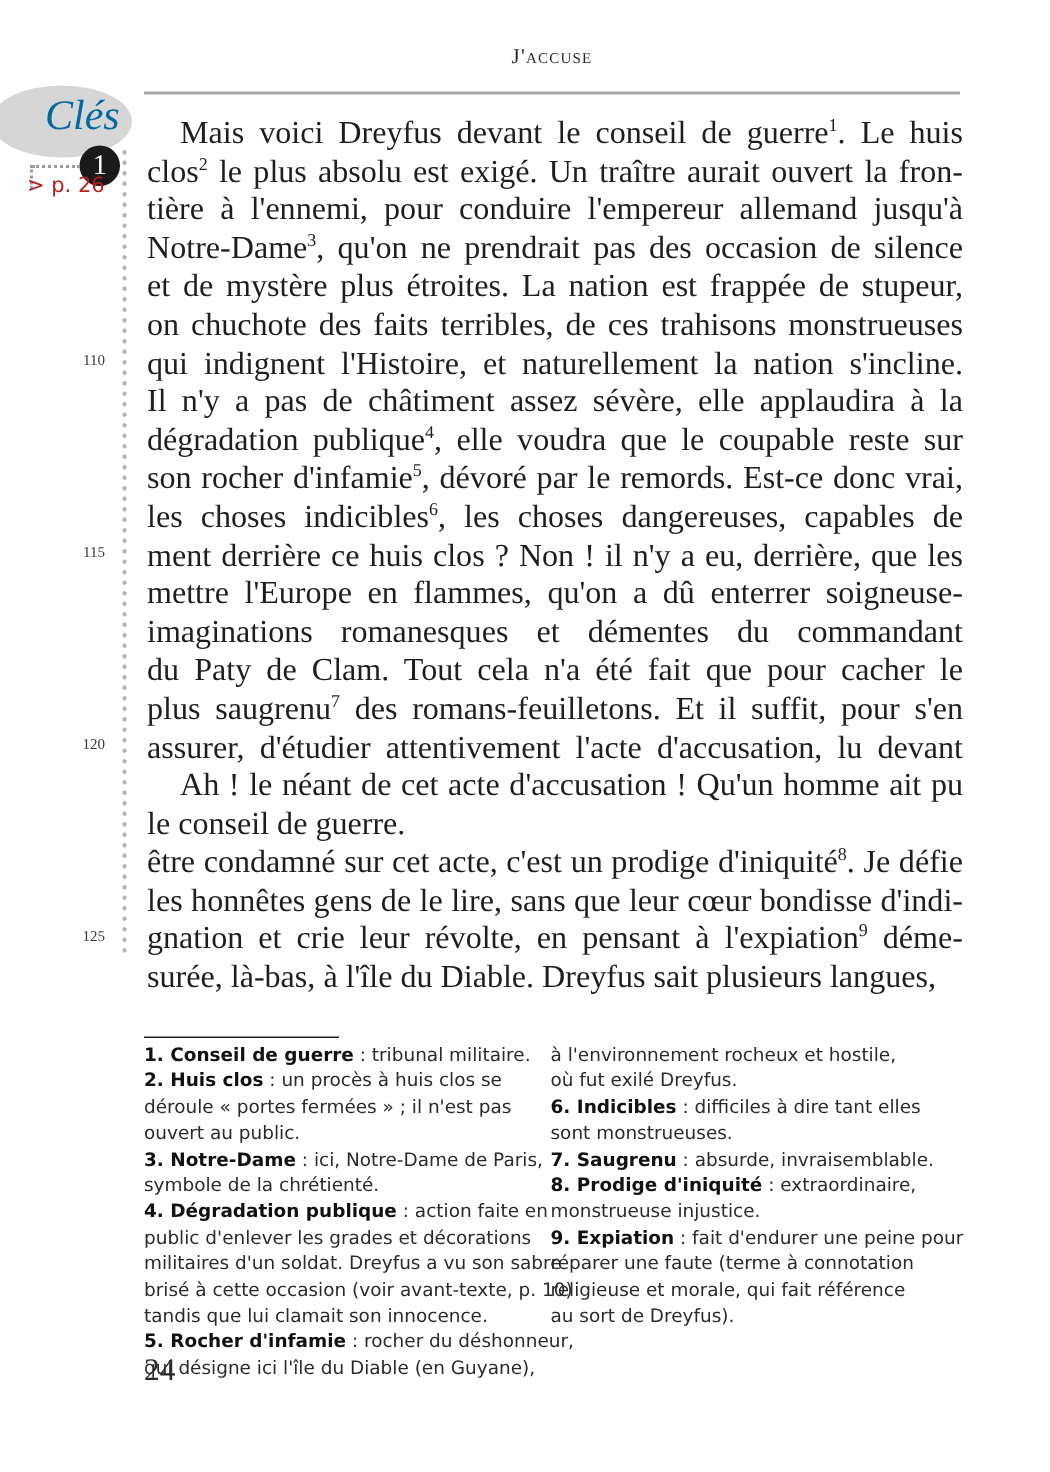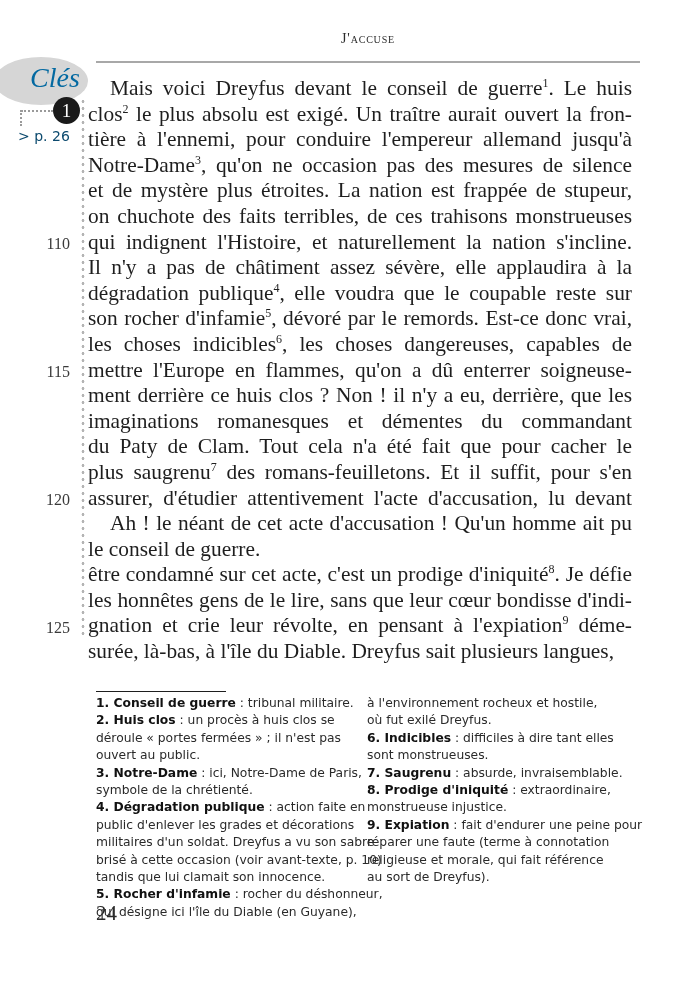--- a/index.html
+++ b/index.html
@@ -21,34 +21,34 @@
     }
     .cles-dots-h {
       position: absolute; left: 21px; top: 110px; width: 32px; height: 0;
       border-top: 2px dotted #9a9a9a;
     }
     .cles-dots-v {
       position: absolute; left: 20px; top: 110px; width: 0; height: 16px;
       border-left: 2px dotted #9a9a9a;
     }
     .cles-ref {
-      position: absolute; left: 18px; top: 128px; font-size: 14px; color: #0c4a6e;
+      position: absolute; left: 18px; top: 116px; font-size: 14px; color: #b91c1c;
     }
 
     .margin-dots {
       position: absolute; left: 81px; top: 98px; width: 4px; height: 540px;
       background-image: radial-gradient(circle, #b4b4b4 1.3px, transparent 1.6px);
       background-size: 4px 7px; background-repeat: repeat-y;
     }
     .line-num {
-      position: absolute; left: 46px; width: 24px; text-align: right; font-size: 16px; color: #3a3a3a;
+      position: absolute; left: 46px; width: 24px; text-align: right; font-size: 10px; color: #3a3a3a;
     }
 
     .body-text {
-      position: absolute; left: 88px; top: 76px; width: 544px;
+      position: absolute; left: 98px; top: 76px; width: 544px;
       font-size: 21.4px; line-height: 25.6px; text-align: justify; color: #1e1e1e;
     }
     .body-text .line { display: block; height: 25.6px; white-space: nowrap; text-align-last: justify; text-align: justify; }
     .body-text .line.last { text-align-last: left; }
     .body-text .indent { padding-left: 22px; }
     sup { font-size: 12px; vertical-align: 8px; line-height: 0; }
 
     .fn-rule { position: absolute; left: 96px; top: 691px; width: 130px; height: 1px; background: #1e1e1e; }
     .footnotes { position: absolute; top: 695px; font-size: 12.3px; line-height: 17.4px; color: #2a2a2a; }
     .footnotes.col1 { left: 96px; width: 265px; }
@@ -75,30 +75,30 @@
 
 <div class="line-num serif" style="top:235px;">110</div>
 <div class="line-num serif" style="top:363px;font-family:Liberation Serif, serif;">115</div>
 <div class="line-num serif" style="top:491px;">120</div>
 <div class="line-num serif" style="top:619px;">125</div>
 
 <div class="body-text serif" id="body-text">
     <span class="line indent"><span>Mais voici Dreyfus devant le conseil de guerre</span><sup>1</sup><span>. Le huis</span></span>
     <span class="line"><span>clos</span><sup>2</sup><span> le plus absolu est exigé. Un traître aurait ouvert la fron-</span></span>
     <span class="line"><span>tière à l'ennemi, pour conduire l'empereur allemand jusqu'à</span></span>
-    <span class="line"><span>Notre-Dame</span><sup>3</sup><span>, qu'on ne occasion pas des mesures de silence</span></span>
+    <span class="line"><span>Notre-Dame</span><sup>3</sup><span>, qu'on ne prendrait pas des occasion de silence</span></span>
     <span class="line"><span>et de mystère plus étroites. La nation est frappée de stupeur,</span></span>
     <span class="line"><span>on chuchote des faits terribles, de ces trahisons monstrueuses</span></span>
     <span class="line"><span>qui indignent l'Histoire, et naturellement la nation s'incline.</span></span>
     <span class="line"><span>Il n'y a pas de châtiment assez sévère, elle applaudira à la</span></span>
     <span class="line"><span>dégradation publique</span><sup>4</sup><span>, elle voudra que le coupable reste sur</span></span>
     <span class="line"><span>son rocher d'infamie</span><sup>5</sup><span>, dévoré par le remords. Est-ce donc vrai,</span></span>
     <span class="line"><span>les choses indicibles</span><sup>6</sup><span>, les choses dangereuses, capables de</span></span>
+    <span class="line"><span>ment derrière ce huis clos ? Non ! il n'y a eu, derrière, que les</span></span>
     <span class="line"><span>mettre l'Europe en flammes, qu'on a dû enterrer soigneuse-</span></span>
-    <span class="line"><span>ment derrière ce huis clos ? Non ! il n'y a eu, derrière, que les</span></span>
     <span class="line"><span>imaginations romanesques et démentes du commandant</span></span>
     <span class="line"><span>du Paty de Clam. Tout cela n'a été fait que pour cacher le</span></span>
     <span class="line"><span>plus saugrenu</span><sup>7</sup><span> des romans-feuilletons. Et il suffit, pour s'en</span></span>
     <span class="line"><span>assurer, d'étudier attentivement l'acte d'accusation, lu devant</span></span>
     <span class="line indent"><span>Ah ! le néant de cet acte d'accusation ! Qu'un homme ait pu</span></span>
     <span class="line last"><span>le conseil de guerre.</span></span>
     <span class="line"><span>être condamné sur cet acte, c'est un prodige d'iniquité</span><sup>8</sup><span>. Je défie</span></span>
     <span class="line"><span>les honnêtes gens de le lire, sans que leur cœur bondisse d'indi-</span></span>
     <span class="line"><span>gnation et crie leur révolte, en pensant à l'expiation</span><sup>9</sup><span> déme-</span></span>
     <span class="line last"><span>surée, là-bas, à l'île du Diable. Dreyfus sait plusieurs langues,</span></span>

